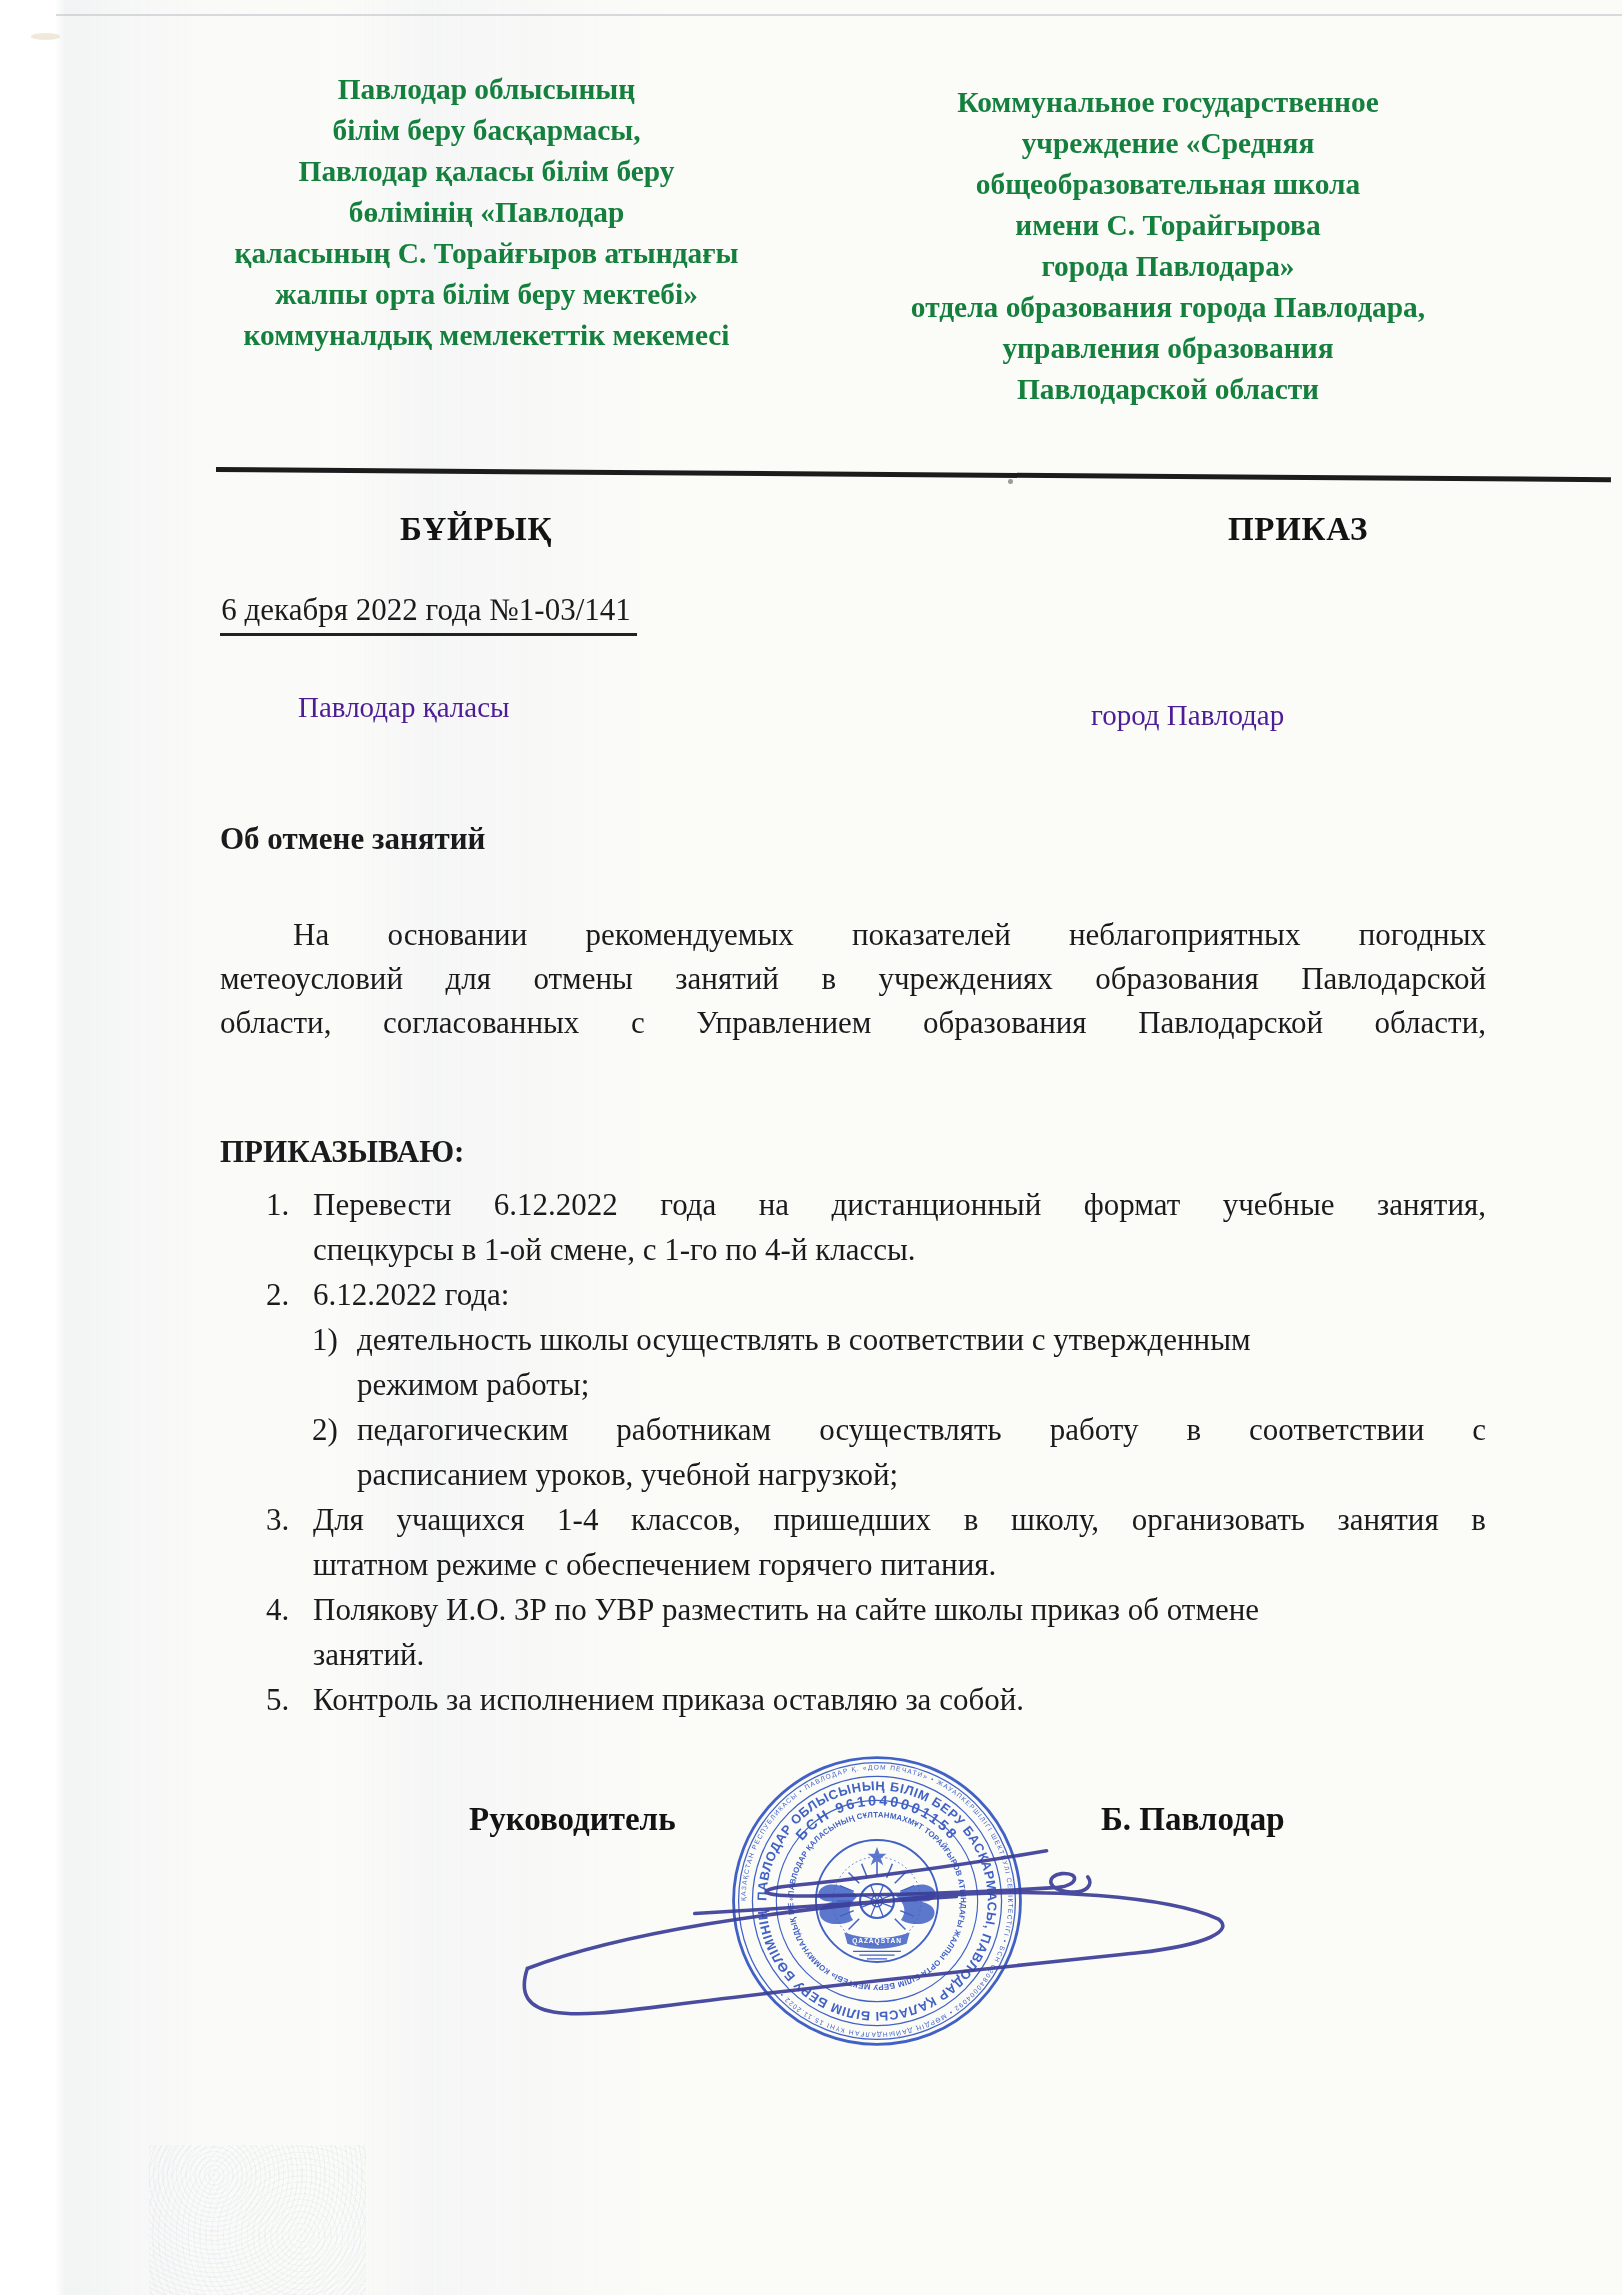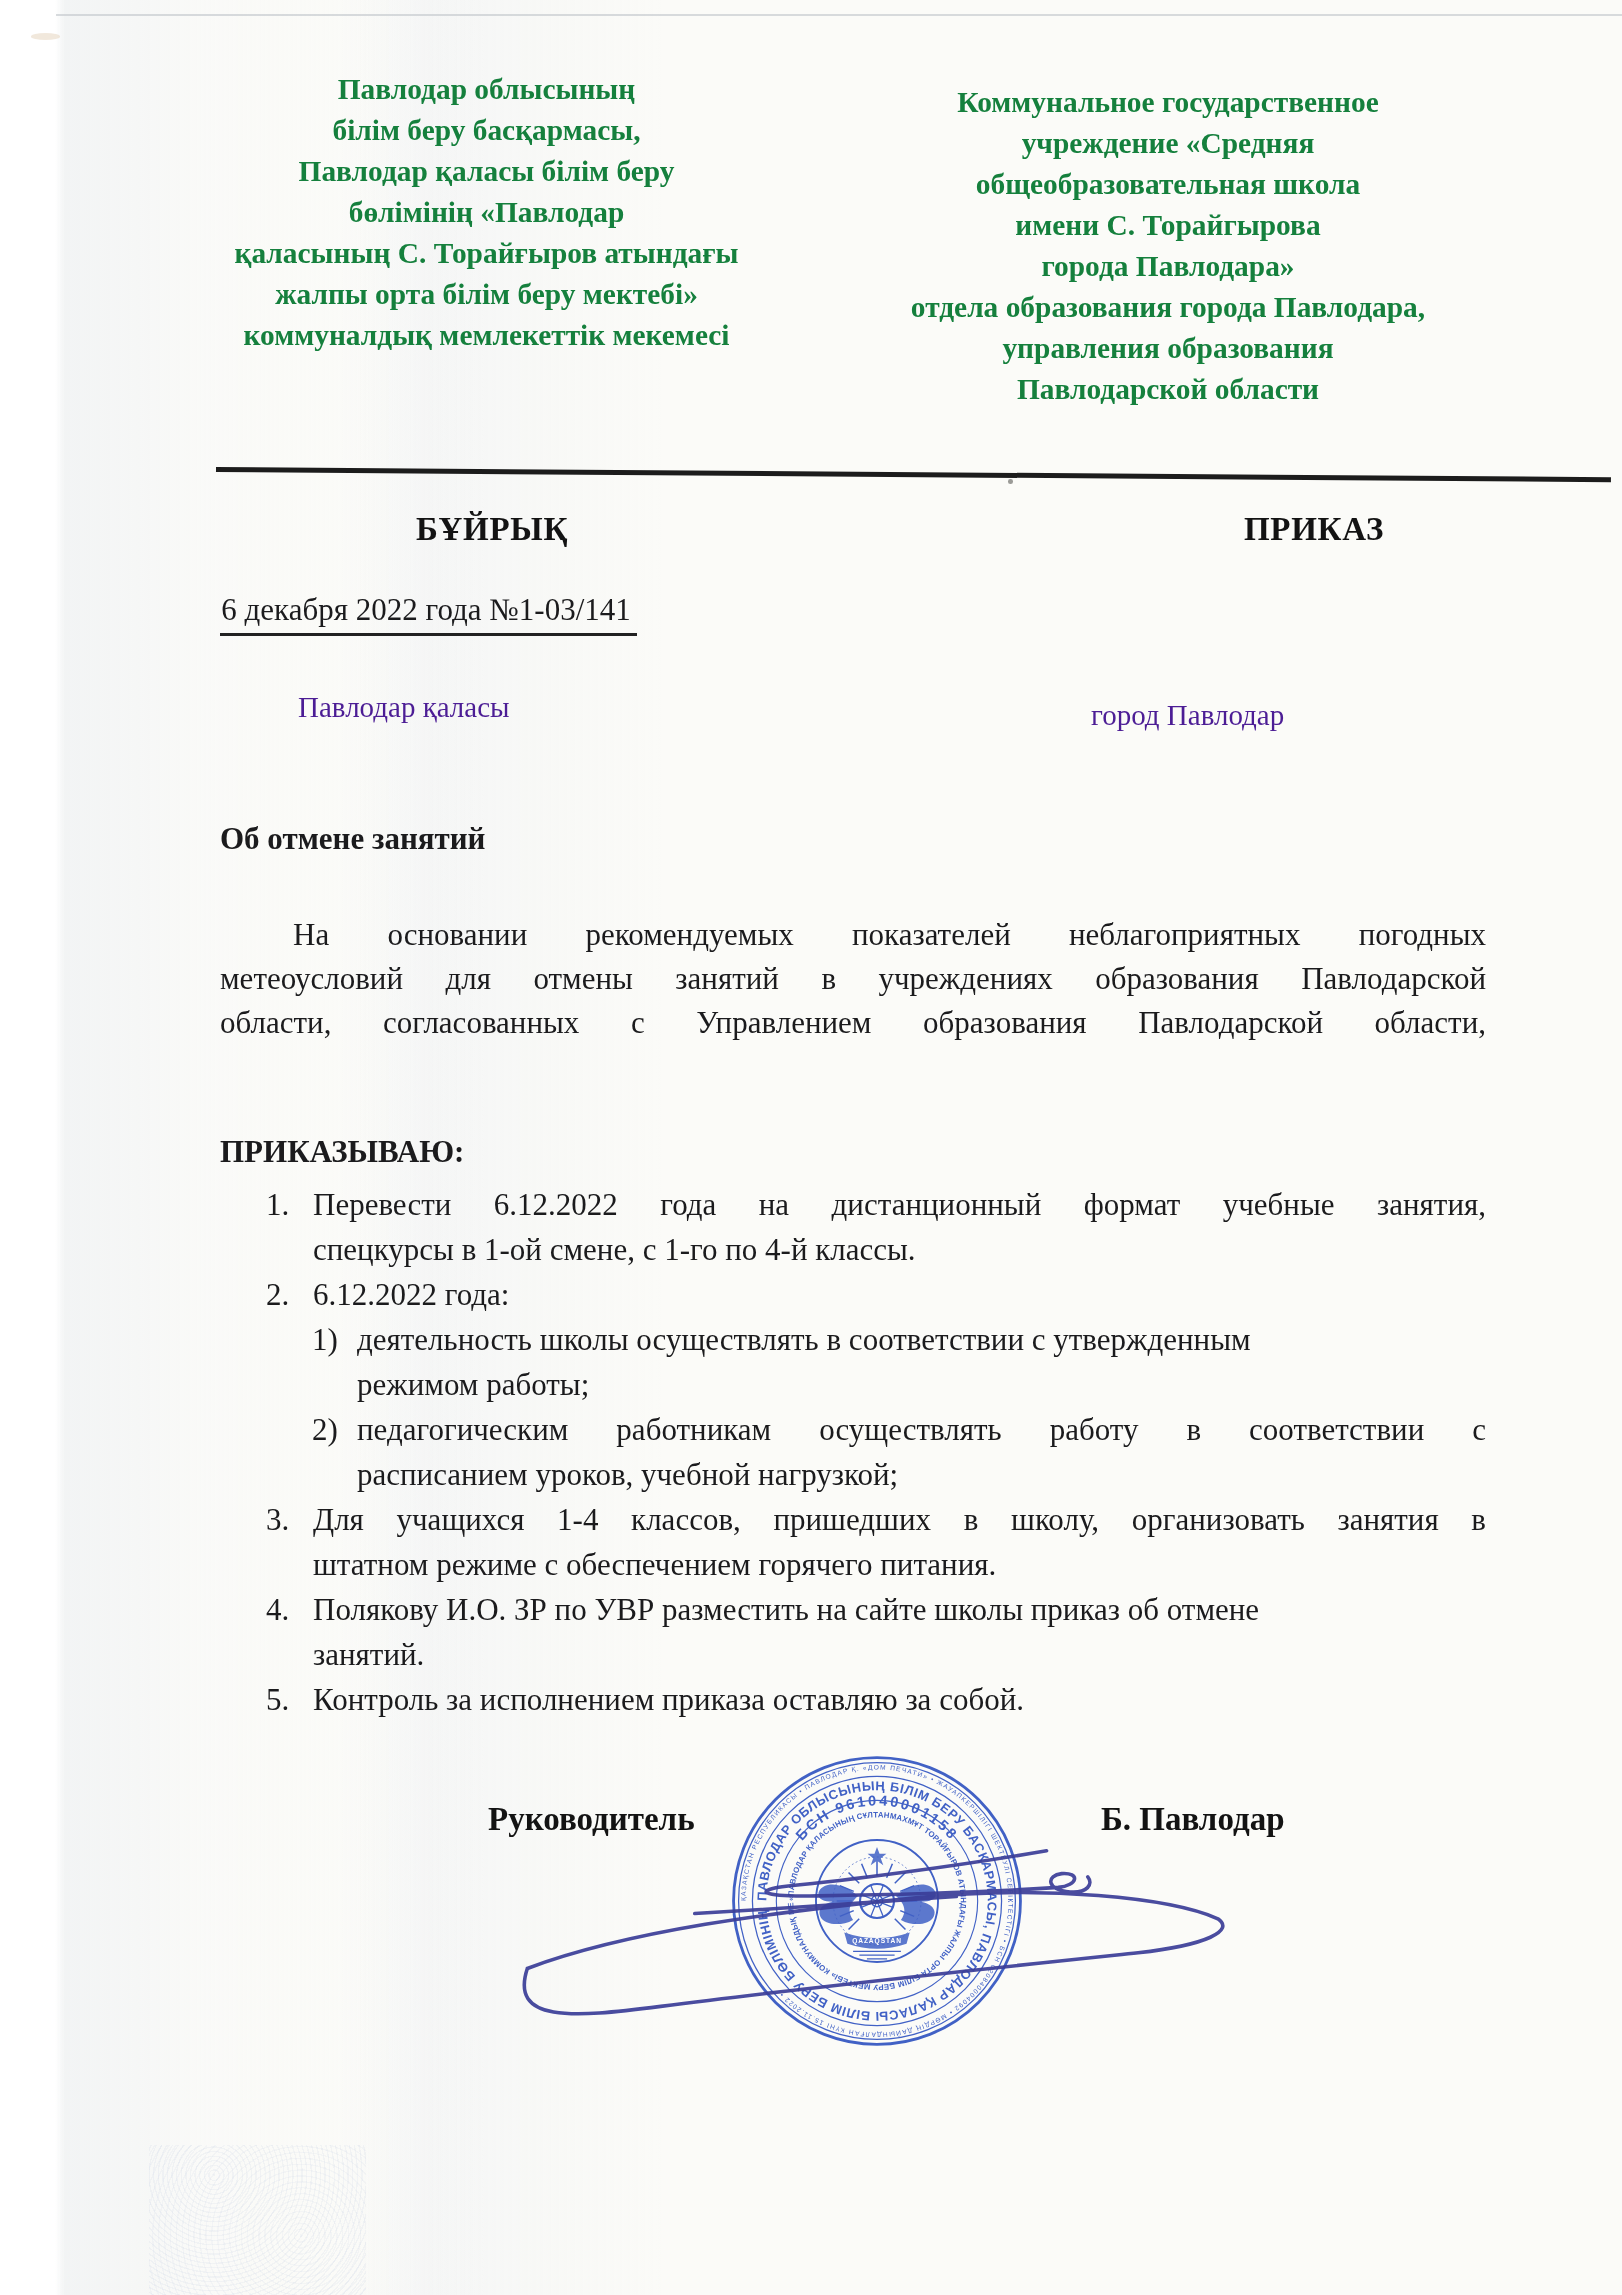--- a/index.html
+++ b/index.html
@@ -19,21 +19,21 @@
   .scan-blue-band{left:149px;top:2145px;width:217px;height:151px;opacity:.5;
     background:repeating-radial-gradient(circle at 30% 20%, rgba(150,170,210,.18) 0 1.3px, rgba(0,0,0,0) 1.3px 4.6px),
                repeating-radial-gradient(circle at 70% 60%, rgba(150,170,210,.14) 0 1.3px, rgba(0,0,0,0) 1.3px 5.9px);}
   
   .hdr{font-weight:bold;font-size:29.4px;line-height:41px;text-align:center;color:#15803d;}
   #hdr-left{left:185px;top:69px;width:603px;}
   #hdr-right{left:836px;top:82px;width:664px;}
   
   .rule{left:216px;top:467px;width:1395px;height:5.2px;background:#1c1c1c;transform:rotate(0.42deg);transform-origin:left center;}
   
-  .order-title{font-weight:bold;font-size:33px;letter-spacing:0.7px;color:#131313;margin-left:16px;}
+  .order-title{font-weight:bold;font-size:33px;letter-spacing:0.7px;color:#131313;}
   #title-kk{left:400px;top:511px;}
   #title-ru{left:1228px;top:511px;}
   
   #date-line{left:220px;top:592px;font-size:31px;border-bottom:3.3px solid #222;padding:0 6.5px 5.2px 1.3px;}
   
   .place{font-size:29px;color:#4c1d95;}
   #place-kk{left:298px;top:691px;}
   #place-ru{left:1091px;top:699px;}
   
   #subject{left:220px;top:821px;font-size:31px;font-weight:bold;}
@@ -44,21 +44,21 @@
   #resolve{left:220px;top:1134px;font-size:31px;font-weight:bold;}
   
   #items{left:220px;top:1182px;width:1266px;font-size:31px;line-height:45px;}
   .row{position:relative;}
   .num{position:absolute;left:46px;top:0;}
   .numsub{position:absolute;left:92px;top:0;}
   .t1{margin-left:93px;}
   .t2{margin-left:137px;}
   
   .sig-label{font-size:33px;font-weight:bold;color:#131313;}
-  #sig-role{left:488px;top:1801px;}
+  #sig-role{left:469px;top:1801px;}
   #sig-name{left:1101px;top:1801px;}
   #stamp{left:726px;top:1750px;width:302px;height:302px;filter:blur(0.2px);opacity:.93;}
   #signature{left:458px;top:1806px;width:824px;height:236px;}
   .stamp-sans{font-family:"Liberation Sans", sans-serif;}
 </style>
 </head>
 <body>
 
 <div class="abs scan-top-edge"></div>
 <div class="abs scan-beige"></div>

